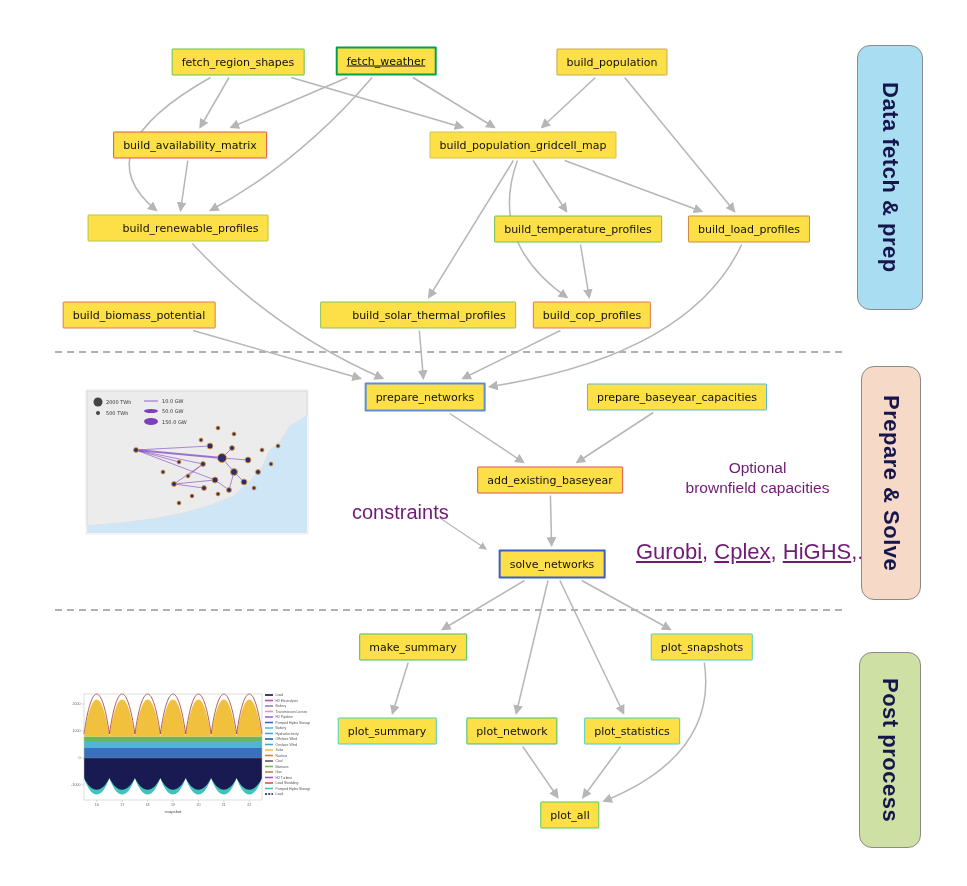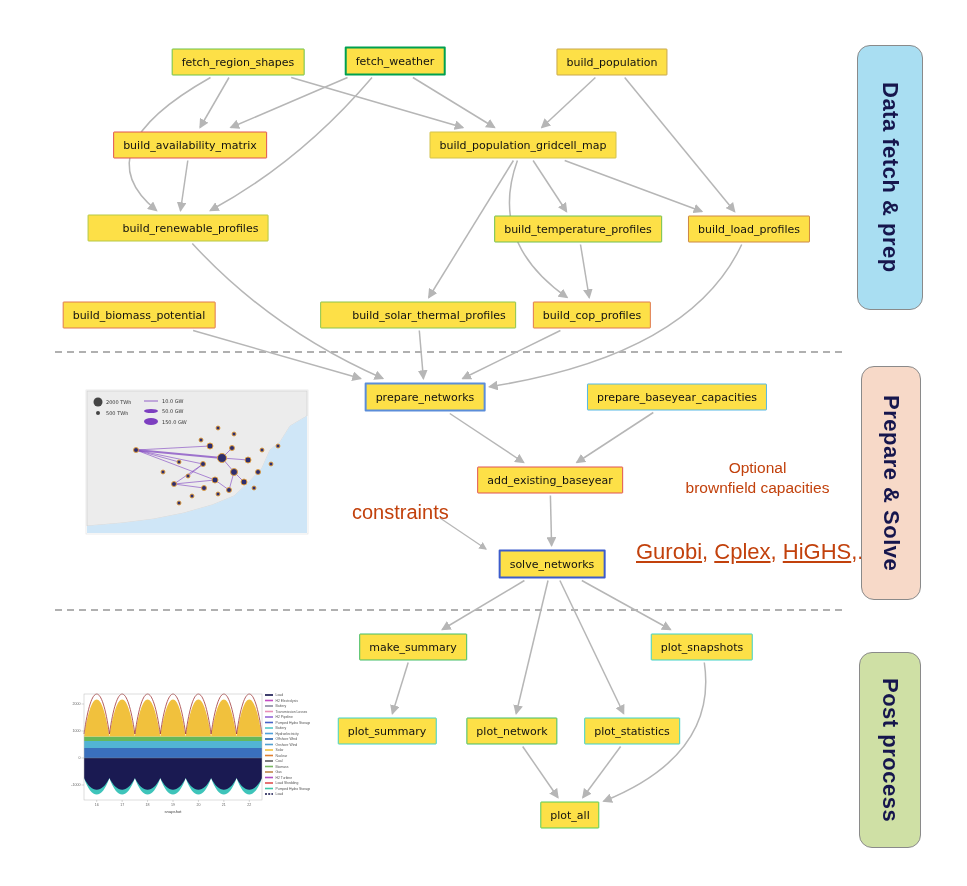--- a/index.html
+++ b/index.html
@@ -19,21 +19,21 @@
   }
   .side-label {
     position:absolute; z-index:2; border:1.5px solid #8a8a8a; border-radius:13px;
     writing-mode:vertical-rl; text-orientation:mixed;
     display:flex; align-items:center; justify-content:center;
     font-weight:bold; font-size:22px; letter-spacing:0.5px; color:#16164d;
   }
   #label-fetch { left:857px; top:45px;  width:64px; height:263px; }
   #label-solve { left:861px; top:366px; width:58px; height:232px; }
   #label-post  { left:859px; top:652px; width:60px; height:194px; }
-  .annotation { position:absolute; z-index:2; color:#c2410c; }
+  .annotation { position:absolute; z-index:2; color:#701a75; }
   #anno-optional { left:645px; top:458px; width:225px; text-align:center; font-size:15.5px; line-height:1.27; }
   #anno-constraints { left:352px; top:501px; font-size:20px; }
   #anno-solvers { left:636px; top:519px; font-size:22px; white-space:nowrap;margin-top:20px; }
   .solver-name { text-decoration:underline; }
   #map-thumb   { position:absolute; left:82px; top:386px; width:230px; height:152px; z-index:0; }
   #chart-thumb { position:absolute; left:60px; top:680px; width:250px; height:140px; z-index:0; }
   .maptext { font-size:5px; fill:#333; font-family:"DejaVu Sans", sans-serif; }
 </style>
 </head>
 <body>
@@ -76,21 +76,21 @@
       <path d="M559.9,580.5 L623.6,713.5" class="edge" marker-end="url(#arrowhead)"></path>
       <path d="M581.8,580.5 L670.4,629.5" class="edge" marker-end="url(#arrowhead)"></path>
       <path d="M408.2,662.5 L392.4,713.5" class="edge" marker-end="url(#arrowhead)"></path>
       <path d="M522.7,746.5 L557.9,797.5" class="edge" marker-end="url(#arrowhead)"></path>
       <path d="M620.6,746.5 L582.9,797.5" class="edge" marker-end="url(#arrowhead)"></path>
       <path d="M704.3,662.5 Q718,755 603.7,801.3" class="edge" marker-end="url(#arrowhead)"></path>
     </svg>
 
   <div id="node-layer">
       <div class="node" style="left: 238px; top: 62px; border-color: rgb(108, 194, 74); border-width: 1.6px;">fetch_region_shapes</div>
-      <div class="node" style="left: 395px; top: 61px; border-color: rgb(0, 160, 80); border-width: 2.4px; ">fetch_weather</div>
+      <div class="node" style="left: 386px; top: 61px; border-color: rgb(0, 160, 80); border-width: 2.4px; text-decoration: underline;">fetch_weather</div>
       <div class="node" style="left: 612px; top: 62px; border-color: rgb(200, 168, 78); border-width: 1.6px;">build_population</div>
       <div class="node" style="left: 190px; top: 145px; border-color: rgb(224, 82, 82); border-width: 1.6px;">build_availability_matrix</div>
       <div class="node" style="left: 523px; top: 145px; border-color: rgb(210, 194, 78); border-width: 1.6px;">build_population_gridcell_map</div>
       <div class="node" style="left: 178px; top: 228px; border-color: rgb(181, 201, 68); border-width: 1.6px; padding-left: 34px;">build_renewable_profiles</div>
       <div class="node" style="left: 578px; top: 229px; border-color: rgb(112, 192, 80); border-width: 1.6px;">build_temperature_profiles</div>
       <div class="node" style="left: 749px; top: 229px; border-color: rgb(204, 136, 68); border-width: 1.6px;">build_load_profiles</div>
       <div class="node" style="left: 139px; top: 315px; border-color: rgb(224, 120, 80); border-width: 1.6px;">build_biomass_potential</div>
       <div class="node" style="left: 418px; top: 315px; border-color: rgb(140, 196, 76); border-width: 1.6px; padding-left: 31px;">build_solar_thermal_profiles</div>
       <div class="node" style="left: 592px; top: 315px; border-color: rgb(224, 120, 80); border-width: 1.6px;">build_cop_profiles</div>
       <div class="node" style="left: 677px; top: 397px; border-color: rgb(85, 184, 230); border-width: 1.6px;">prepare_baseyear_capacities</div>

